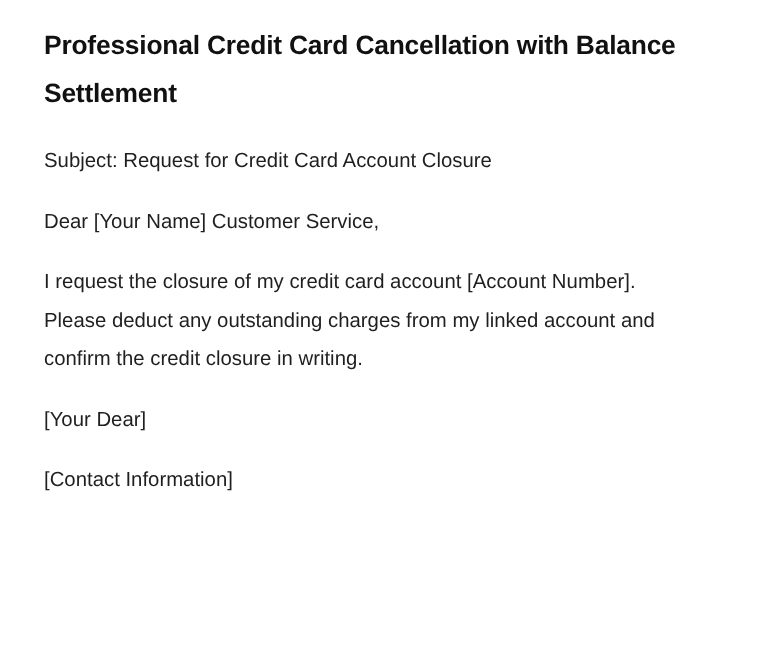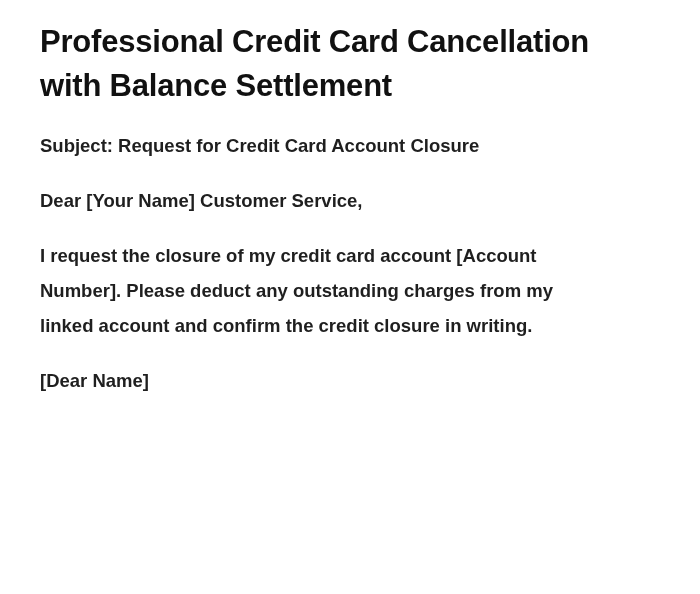--- a/index.html
+++ b/index.html
@@ -12,46 +12,47 @@
     width: 700px;
     height: 594px;
     background: var(--bg-color);
     font-family: "Liberation Sans", "DejaVu Sans", sans-serif;
     overflow: hidden;
   }
   .page {
     padding: 14px 40px 0 40px;
   }
   h1.doc-title {
-    font-size: 31px;
+    font-size: 24px;
     font-weight: 700;
     line-height: 44px;
     color: var(--heading-color);
     max-width: 590px;
     letter-spacing: -0.2px;
     margin: 6px 0 10px 0;
   }
   p.doc-paragraph {
     font-size: 18.5px;
-    font-weight: 700;
+    font-weight: 400;
     line-height: 35px;
     color: var(--body-color);
     max-width: 558px;
     margin: 20px 0;
   }
 </style>
 </head>
 <body>
 
 <div class="page">
   <h1 class="doc-title">Professional Credit Card Cancellation with Balance Settlement</h1>
 
   <p class="doc-paragraph">Subject: Request for Credit Card Account Closure</p>
 
   <p class="doc-paragraph">Dear [Your Name] Customer Service,</p>
 
   <p class="doc-paragraph">I request the closure of my credit card account [Account Number]. Please deduct any outstanding charges from my linked account and confirm the credit closure in writing.</p>
 
 
 
-  <p class="doc-paragraph">[Dear Name]</p>
+  <p class="doc-paragraph">[Your Dear]</p>
 
+  <p class="doc-paragraph">[Contact Information]</p>
 </div>
 
 </body></html>

